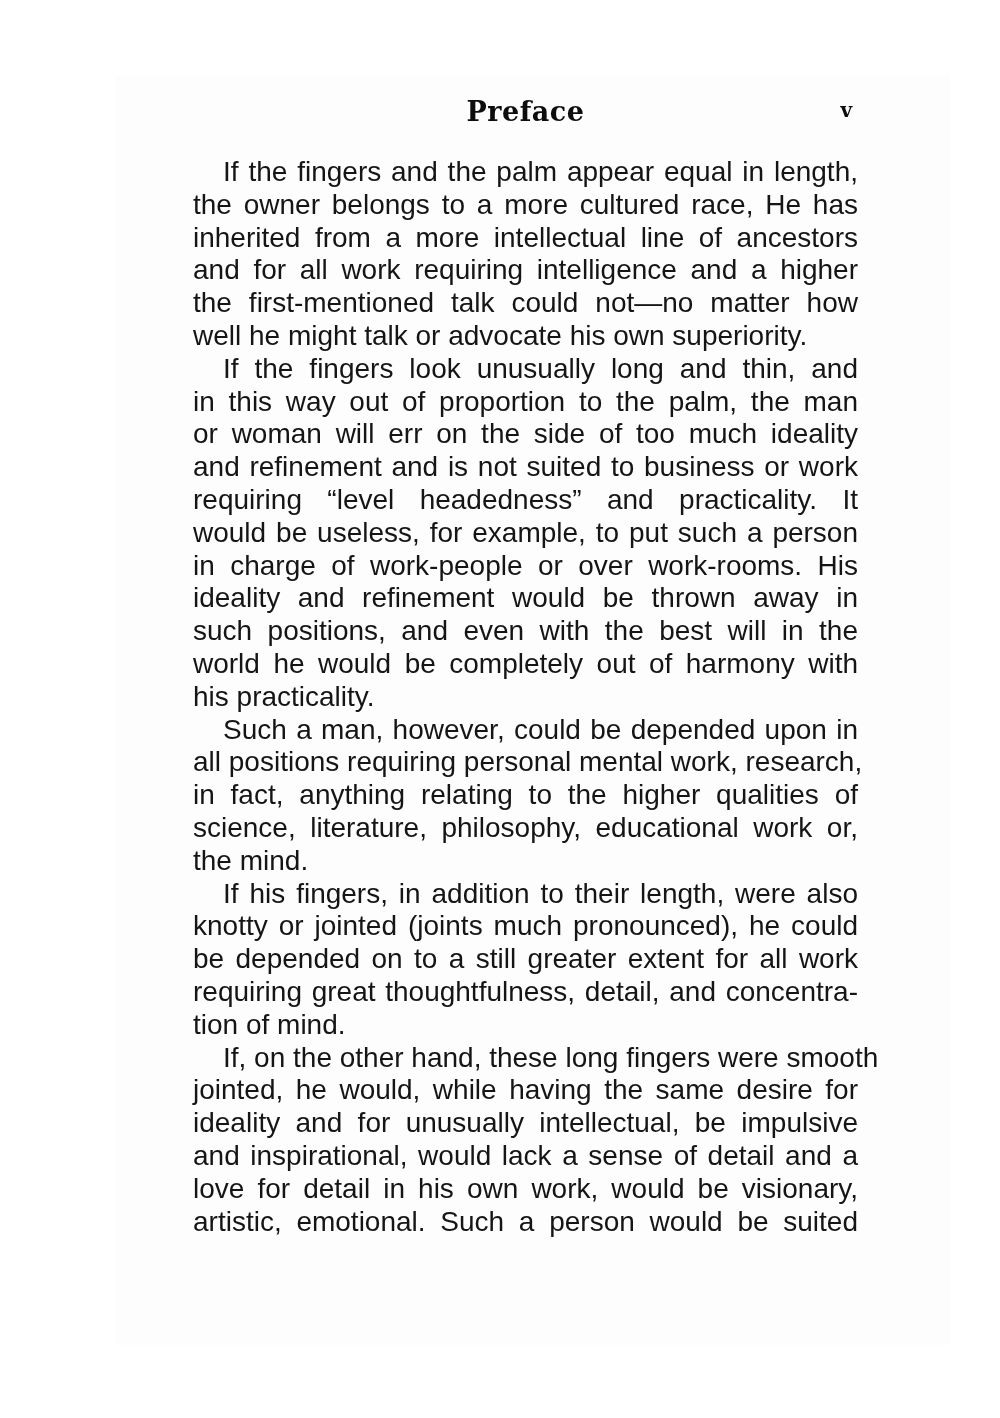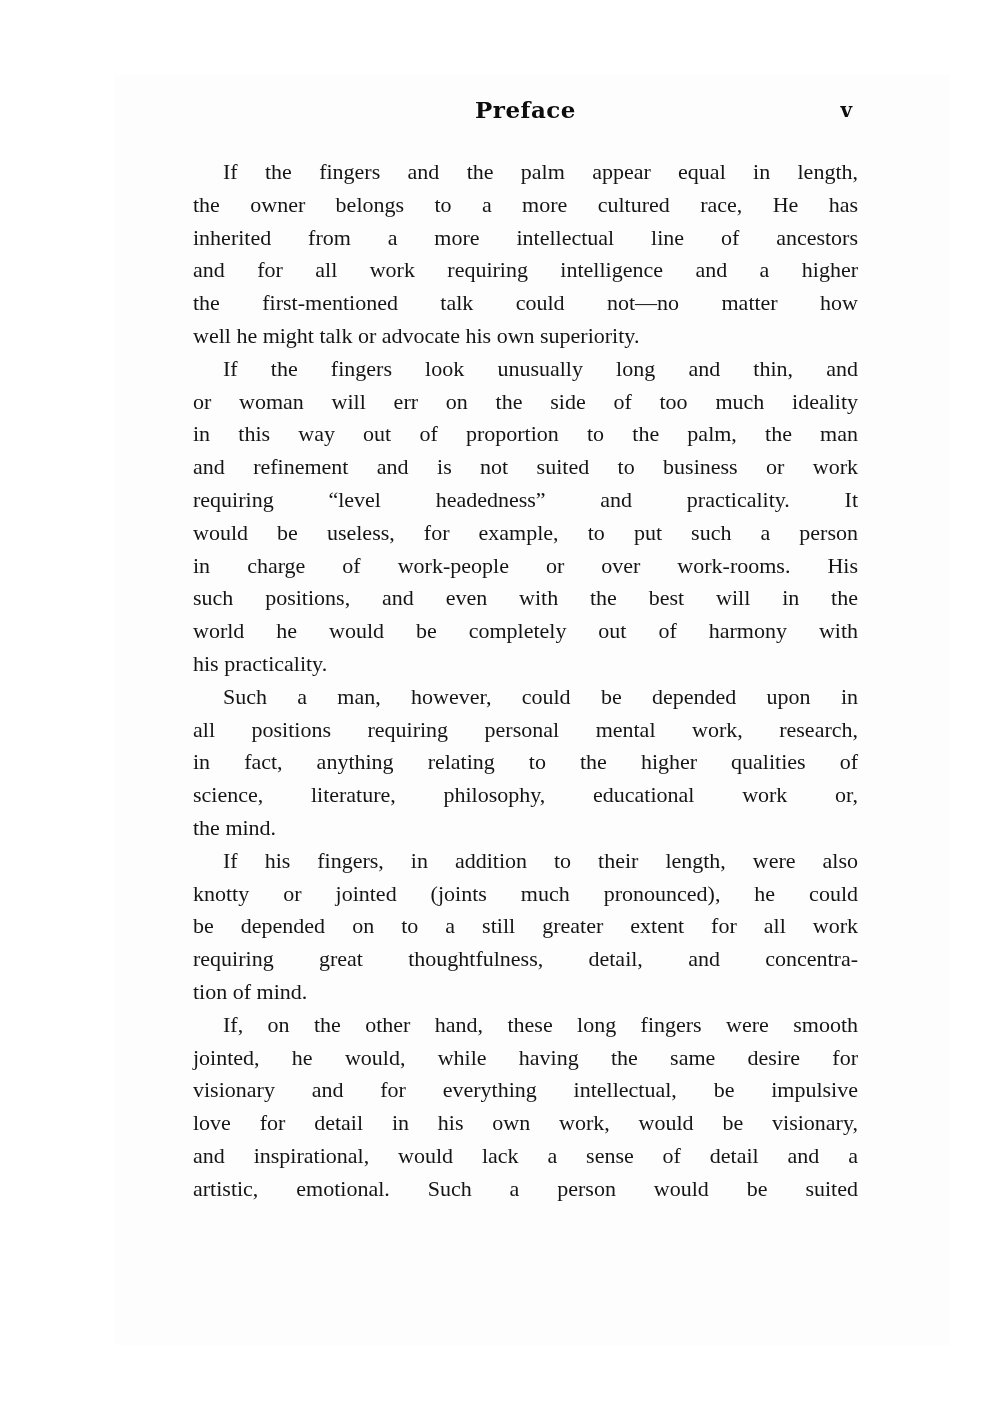--- a/index.html
+++ b/index.html
@@ -39,21 +39,21 @@
       height: 34px;
     }
     .running-title {
       position: absolute;
       left: 0;
       right: 0;
       top: 0;
       text-align: center;
       font-family: "DejaVu Serif", serif;
       font-weight: bold;
-      font-size: 23px;
+      font-size: 27px;
       letter-spacing: 0.5px;
       color: #0d0d0d;
     }
     .page-number {
       position: absolute;
       right: 6px;
       top: 2px;
       font-family: "DejaVu Serif", serif;
       font-weight: bold;
       font-size: 20px;
@@ -62,22 +62,22 @@
     .body-text {
       position: absolute;
       left: 193px;
       top: 156px;
       width: 665px;
     }
     .line {
       display: block;
       height: 32.8px;
       line-height: 32.8px;
-      font-family: Liberation Serif, serif;
-      font-size: 22px;
+      font-family: Liberation Sans, sans-serif;
+      font-size: 28px;
       white-space: nowrap;
       text-align: justify;
       text-align-last: justify;
       color: #151515;
     }
     .line.indent {
       padding-left: 30px;
     }
     .line.last {
       text-align-last: left;
@@ -100,26 +100,27 @@
       <span class="line indent">If the fingers and the palm appear equal in length,</span>
       <span class="line">the owner belongs to a more cultured race,  He has</span>
       <span class="line">inherited from a more intellectual line of ancestors</span>
       <span class="line">and for all work requiring intelligence and a higher</span>
       <span class="line">the first-mentioned talk could not—no matter how</span>
       <span class="line last">well he might talk or advocate his own superiority.</span>
     </div>
 
     <div>
       <span class="line indent">If the fingers look unusually long and thin, and</span>
+      <span class="line">in this way out of proportion to the palm, the man</span>
       <span class="line">or woman will err on the side of too much ideality</span>
-      <span class="line">in this way out of proportion to the palm, the man</span>
       <span class="line">and refinement and is not suited to business or work</span>
       <span class="line">requiring “level headedness” and practicality.  It</span>
       <span class="line">would be useless, for example, to put such a person</span>
       <span class="line">in charge of work-people or over work-rooms.  His</span>
+      <span class="line">ideality and refinement would be thrown away in</span>
       <span class="line">such positions, and even with the best will in the</span>
       <span class="line">world he would be completely out of harmony with</span>
       <span class="line last">his practicality.</span>
     </div>
 
     <div>
       <span class="line indent">Such a man, however, could be depended upon in</span>
       <span class="line">all positions requiring personal mental work, research,</span>
       <span class="line">in fact, anything relating to the higher qualities of</span>
       <span class="line">science, literature, philosophy, educational work or,</span>
@@ -130,19 +131,19 @@
       <span class="line indent">If his fingers, in addition to their length, were also</span>
       <span class="line">knotty or jointed (joints much pronounced), he could</span>
       <span class="line">be depended on to a still greater extent for all work</span>
       <span class="line">requiring great thoughtfulness, detail, and concentra-</span>
       <span class="line last">tion of mind.</span>
     </div>
 
     <div>
       <span class="line indent">If, on the other hand, these long fingers were smooth</span>
       <span class="line">jointed, he would, while having the same desire for</span>
-      <span class="line">visionary and for everything intellectual, be impulsive</span>
+      <span class="line">ideality and for unusually intellectual, be impulsive</span>
+      <span class="line">and inspirational, would lack a sense of detail and a</span>
       <span class="line">love for detail in his own work, would be visionary,</span>
-      <span class="line">and inspirational, would lack a sense of detail and a</span>
       <span class="line">artistic, emotional.  Such a person would be suited</span>
     </div>
   </div>
 </div>
 
 </body></html>

